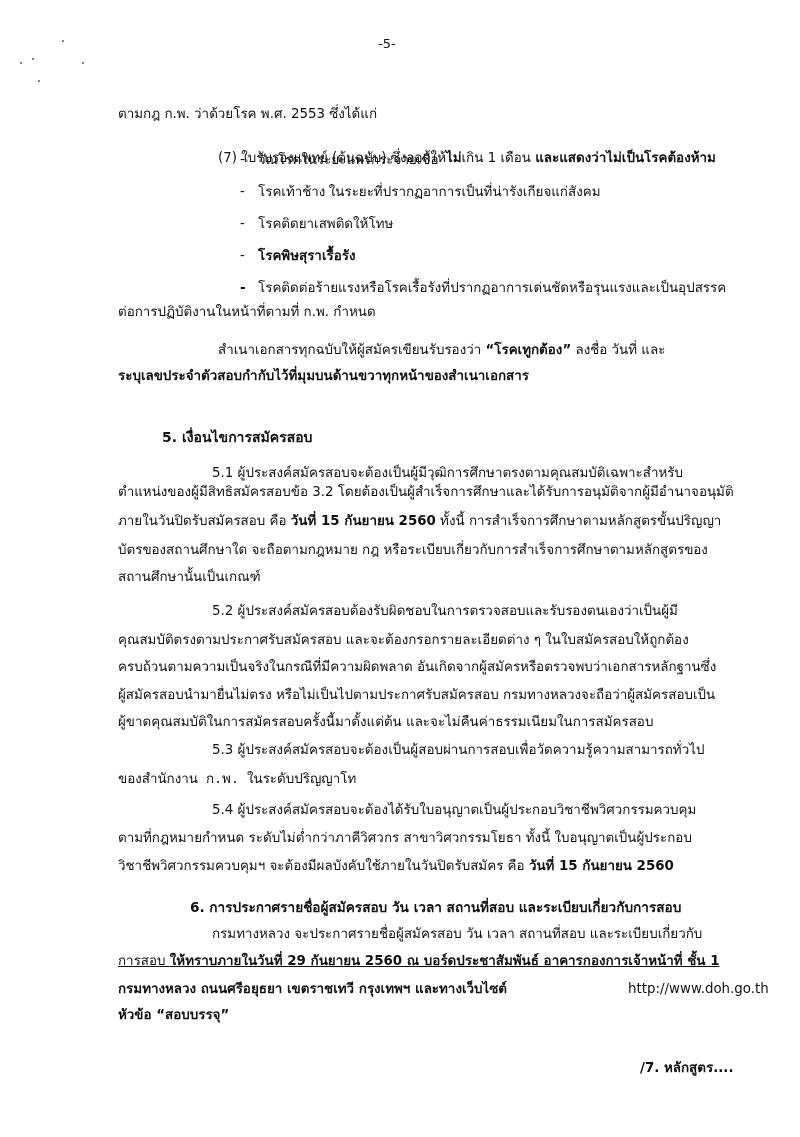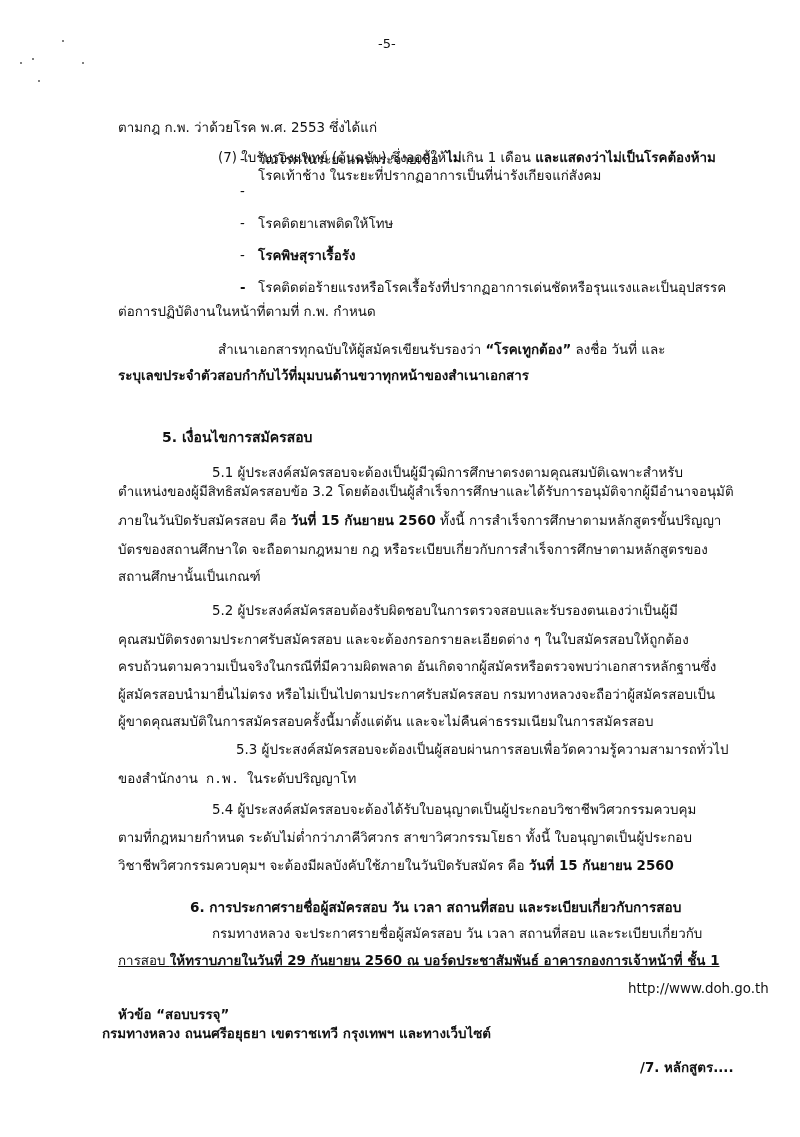--- a/index.html
+++ b/index.html
@@ -26,26 +26,26 @@
   <div class="dot" style="left:20px;top:62px;"></div>
   <div class="dot" style="left:32px;top:58px;"></div>
   <div class="dot" style="left:38px;top:80px;"></div>
   <div class="dot" style="left:82px;top:62px;"></div>
 
   <div class="page-num">-5-</div>
 
   <div class="line" style="left:218px;top:100px;width:548px;margin-top:48px;">
     <span>(7) ใบรับรองแพทย์ (ต้นฉบับ) ซึ่งออกให้</span><span class="b">ไม่</span><span>เกิน 1 เดือน </span><span class="b">และ</span><span class="b">แสดงว่า</span><span class="b">ไม่</span><span class="b">เป็นโรคต้องห้าม</span>
   </div>
-  <div class="line" style="left:118px;top:118px;">ตามกฎ ก.พ. ว่าด้วยโรค พ.ศ. 2553 ซึ่งได้แก่</div>
+  <div class="line" style="left:118px;top:104px;">ตามกฎ ก.พ. ว่าด้วยโรค พ.ศ. 2553 ซึ่งได้แก่</div>
 
   <div class="line" style="left:240px;top:150px;">-</div>
   <div class="line" style="left:258px;top:150px;">วัณโรคในระยะแพร่กระจายเชื้อ</div>
   <div class="line" style="left:240px;top:182px;">-</div>
-  <div class="line" style="left:258px;top:166px;">โรคเท้าช้าง ในระยะที่ปรากฏอาการเป็นที่น่ารังเกียจแก่สังคม</div>
+  <div class="line" style="left:258px;top:182px;font-family:Liberation Serif, serif;">โรคเท้าช้าง ในระยะที่ปรากฏอาการเป็นที่น่ารังเกียจแก่สังคม</div>
   <div class="line" style="left:240px;top:214px;">-</div>
   <div class="line" style="left:258px;top:214px;">โรคติดยาเสพติดให้โทษ</div>
   <div class="line" style="left:240px;top:246px;">-</div>
   <div class="line b" style="left:258px;top:246px;">โรคพิษสุราเรื้อรัง</div>
   <div class="line b" style="left:240px;top:278px;">-</div>
   <div class="line" style="left:258px;top:278px;">โรคติดต่อร้ายแรงหรือโรคเรื้อรังที่ปรากฏอาการเด่นชัดหรือรุนแรงและเป็นอุปสรรค</div>
   <div class="line" style="left:118px;top:302px;">ต่อการปฏิบัติงานในหน้าที่ตามที่ ก.พ. กำหนด</div>
 
   <div class="line" style="left:218px;top:340px;">
     <span>สำเนาเอกสารทุกฉบับให้ผู้สมัครเขียนรับรองว่า </span><span class="b">“โรคเทูกต้อง”</span><span> ลงชื่อ วันที่ และ</span>
@@ -63,32 +63,32 @@
   </div>
   <div class="line" style="left:118px;top:540px;">บัตรของสถานศึกษาใด จะถือตามกฎหมาย กฎ หรือระเบียบเกี่ยวกับการสำเร็จการศึกษาตามหลักสูตรของ</div>
   <div class="line" style="left:118px;top:567px;">สถานศึกษานั้นเป็นเกณฑ์</div>
 
   <div class="line" style="left:212px;top:601px;">5.2  ผู้ประสงค์สมัครสอบต้องรับผิดชอบในการตรวจสอบและรับรองตนเองว่าเป็นผู้มี</div>
   <div class="line" style="left:118px;top:657px;">ครบถ้วนตามความเป็นจริงในกรณีที่มีความผิดพลาด  อันเกิดจากผู้สมัครหรือตรวจพบว่าเอกสารหลักฐานซึ่ง</div>
   <div class="line" style="left:118px;top:630px;">คุณสมบัติตรงตามประกาศรับสมัครสอบ และจะต้องกรอกรายละเอียดต่าง ๆ ในใบสมัครสอบให้ถูกต้อง</div>
   <div class="line" style="left:118px;top:685px;">ผู้สมัครสอบนำมายื่นไม่ตรง  หรือไม่เป็นไปตามประกาศรับสมัครสอบ   กรมทางหลวงจะถือว่าผู้สมัครสอบเป็น</div>
   <div class="line" style="left:118px;top:712px;">ผู้ขาดคุณสมบัติในการสมัครสอบครั้งนี้มาตั้งแต่ต้น  และจะไม่คืนค่าธรรมเนียมในการสมัครสอบ</div>
 
-  <div class="line" style="left:212px;top:740px;margin-left:24px;">5.3  ผู้ประสงค์สมัครสอบจะต้องเป็นผู้สอบผ่านการสอบเพื่อวัดความรู้ความสามารถทั่วไป</div>
+  <div class="line" style="left:212px;top:740px;">5.3  ผู้ประสงค์สมัครสอบจะต้องเป็นผู้สอบผ่านการสอบเพื่อวัดความรู้ความสามารถทั่วไป</div>
   <div class="line" style="left:118px;top:770px;font-family:Liberation Mono, monospace;">ของสำนักงาน ก.พ. ในระดับปริญญาโท</div>
 
   <div class="line" style="left:212px;top:800px;">5.4  ผู้ประสงค์สมัครสอบจะต้องได้รับใบอนุญาตเป็นผู้ประกอบวิชาชีพวิศวกรรมควบคุม</div>
   <div class="line" style="left:118px;top:828px;">ตามที่กฎหมายกำหนด  ระดับไม่ต่ำกว่าภาคีวิศวกร  สาขาวิศวกรรมโยธา  ทั้งนี้ ใบอนุญาตเป็นผู้ประกอบ</div>
   <div class="line" style="left:118px;top:856px;">
     <span>วิชาชีพวิศวกรรมควบคุมฯ จะต้องมีผลบังคับใช้ภายในวันปิดรับสมัคร  คือ </span><span class="b">วันที่ 15 กันยายน 2560</span>
   </div>
 
   <div class="line b" style="left:190px;top:897px;font-size:13.6px;">6. การประกาศรายชื่อผู้สมัครสอบ วัน เวลา สถานที่สอบ  และระเบียบเกี่ยวกับการสอบ</div>
   <div class="line" style="left:212px;top:924px;">กรมทางหลวง จะประกาศรายชื่อผู้สมัครสอบ วัน เวลา สถานที่สอบ และระเบียบเกี่ยวกับ</div>
   <div class="line" style="left:118px;top:951px;text-decoration:underline;">
     <span>การสอบ </span><span class="b">ให้ทราบภายในวันที่ 29 กันยายน 2560  ณ  บอร์ดประชาสัมพันธ์  อาคารกองการเจ้าหน้าที่ ชั้น 1</span>
   </div>
-  <div class="line b" style="left:102px;top:979px;margin-top:45px;">กรมทางหลวง  ถนนศรีอยุธยา  เขตราชเทวี  กรุงเทพฯ  และทางเว็บไซต์</div>
+  <div class="line b" style="left:118px;top:979px;">กรมทางหลวง  ถนนศรีอยุธยา  เขตราชเทวี  กรุงเทพฯ  และทางเว็บไซต์</div>
   <div class="line" style="left:628px;top:979px;">http://www.doh.go.th</div>
   <div class="line b" style="left:118px;top:1005px;">หัวข้อ  “สอบบรรจุ”</div>
 
   <div class="line b" style="left:640px;top:1058px;">/7. หลักสูตร....</div>
 </div>
 
 </body></html>

